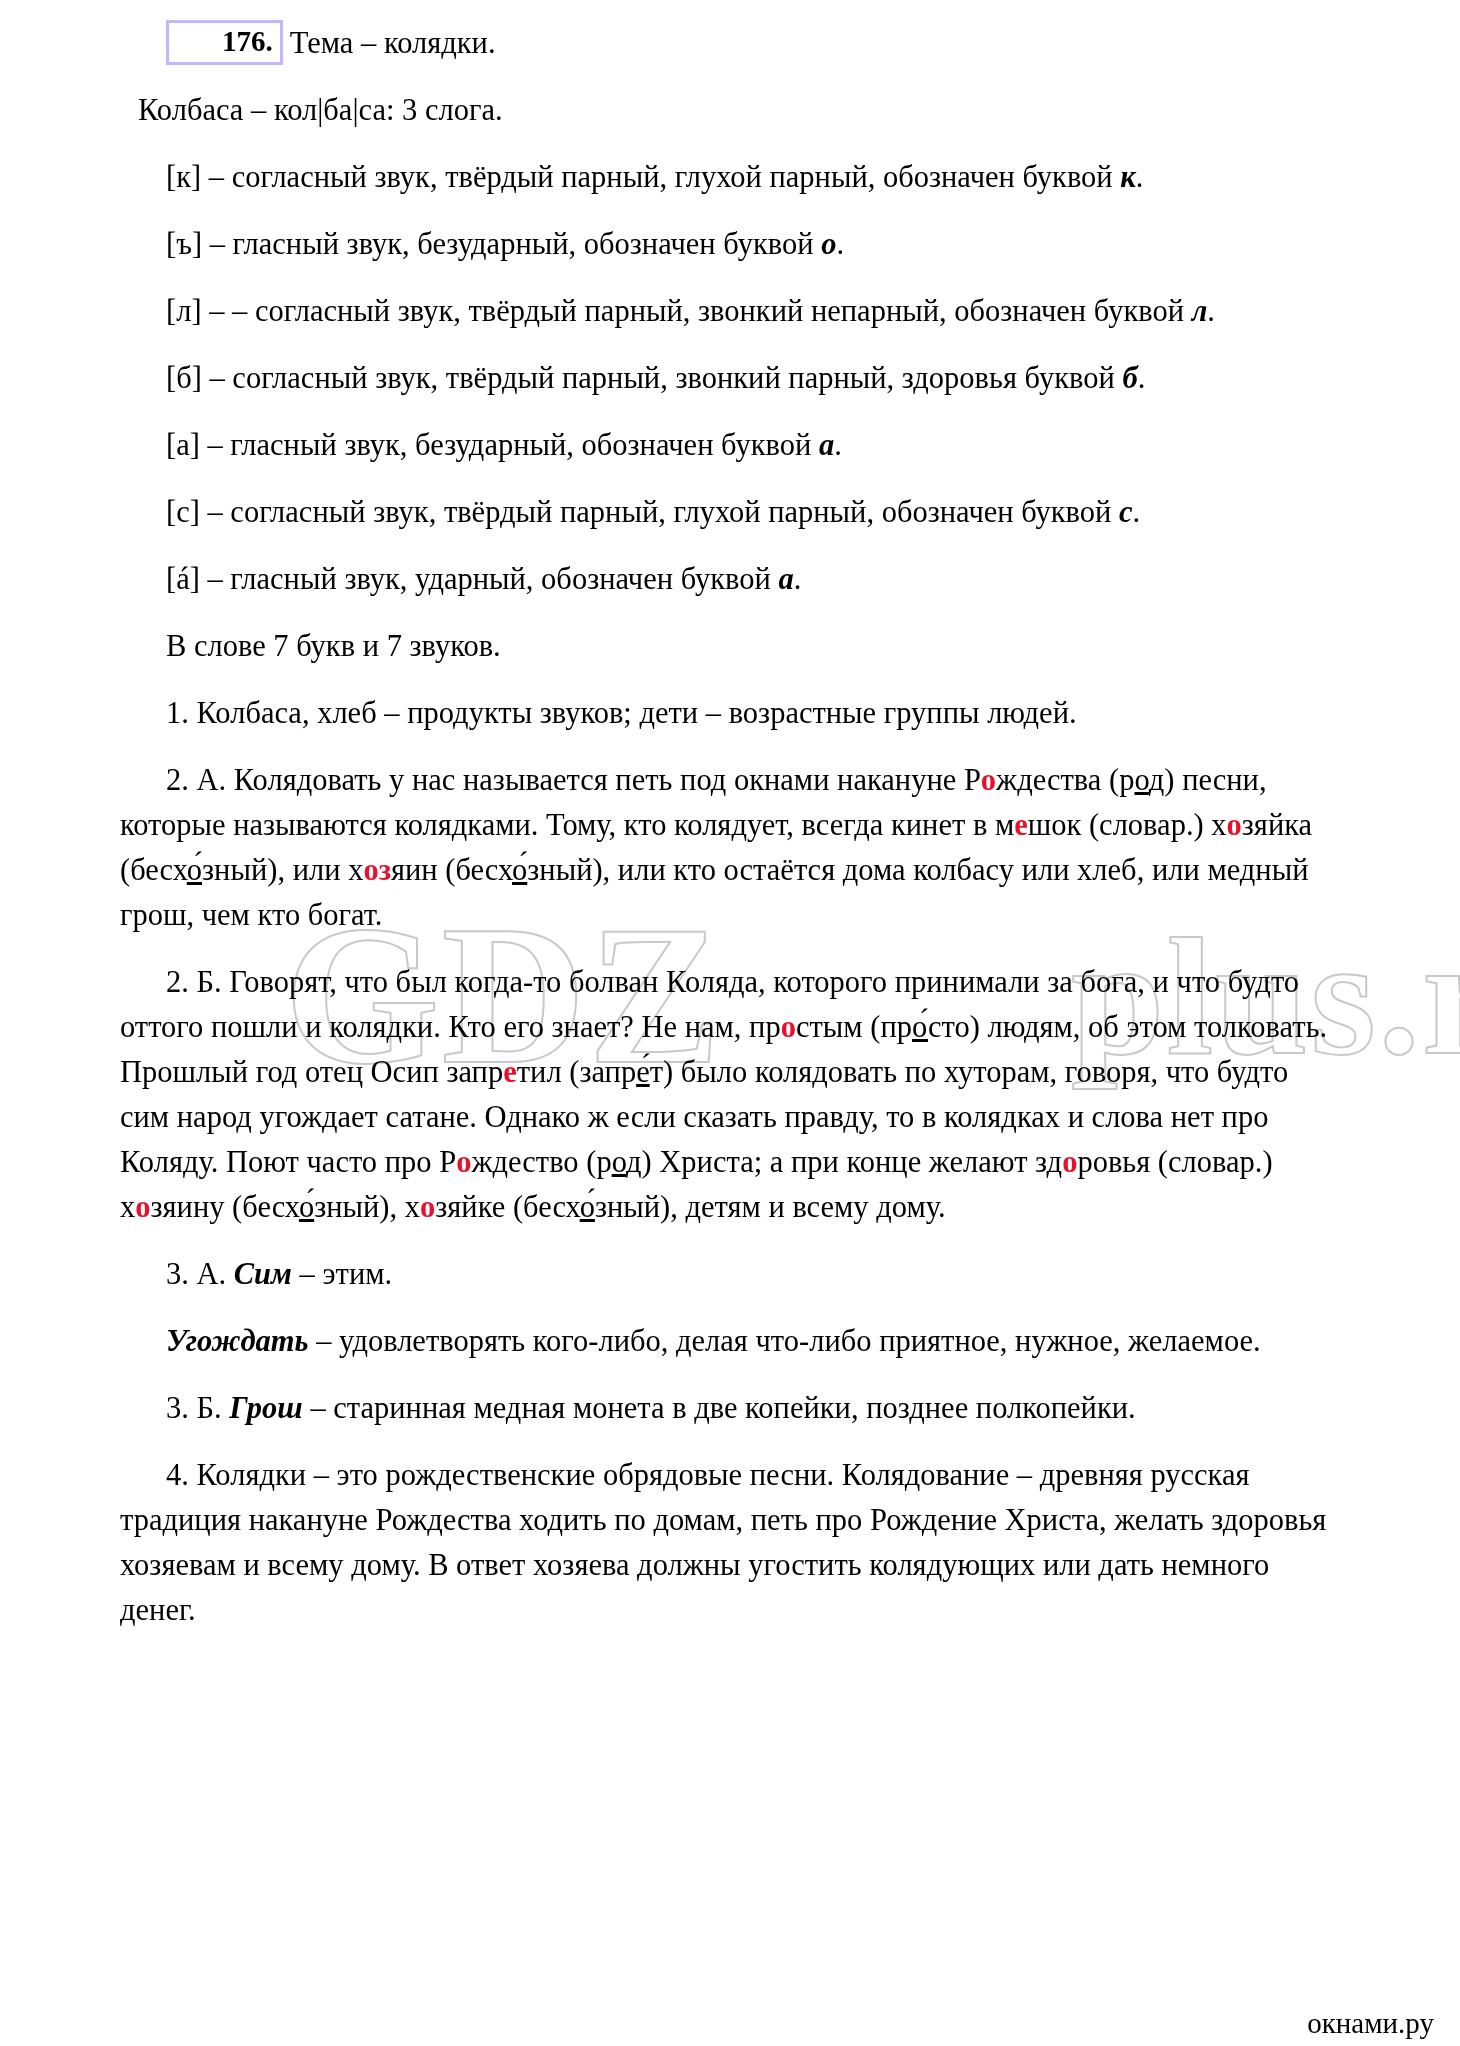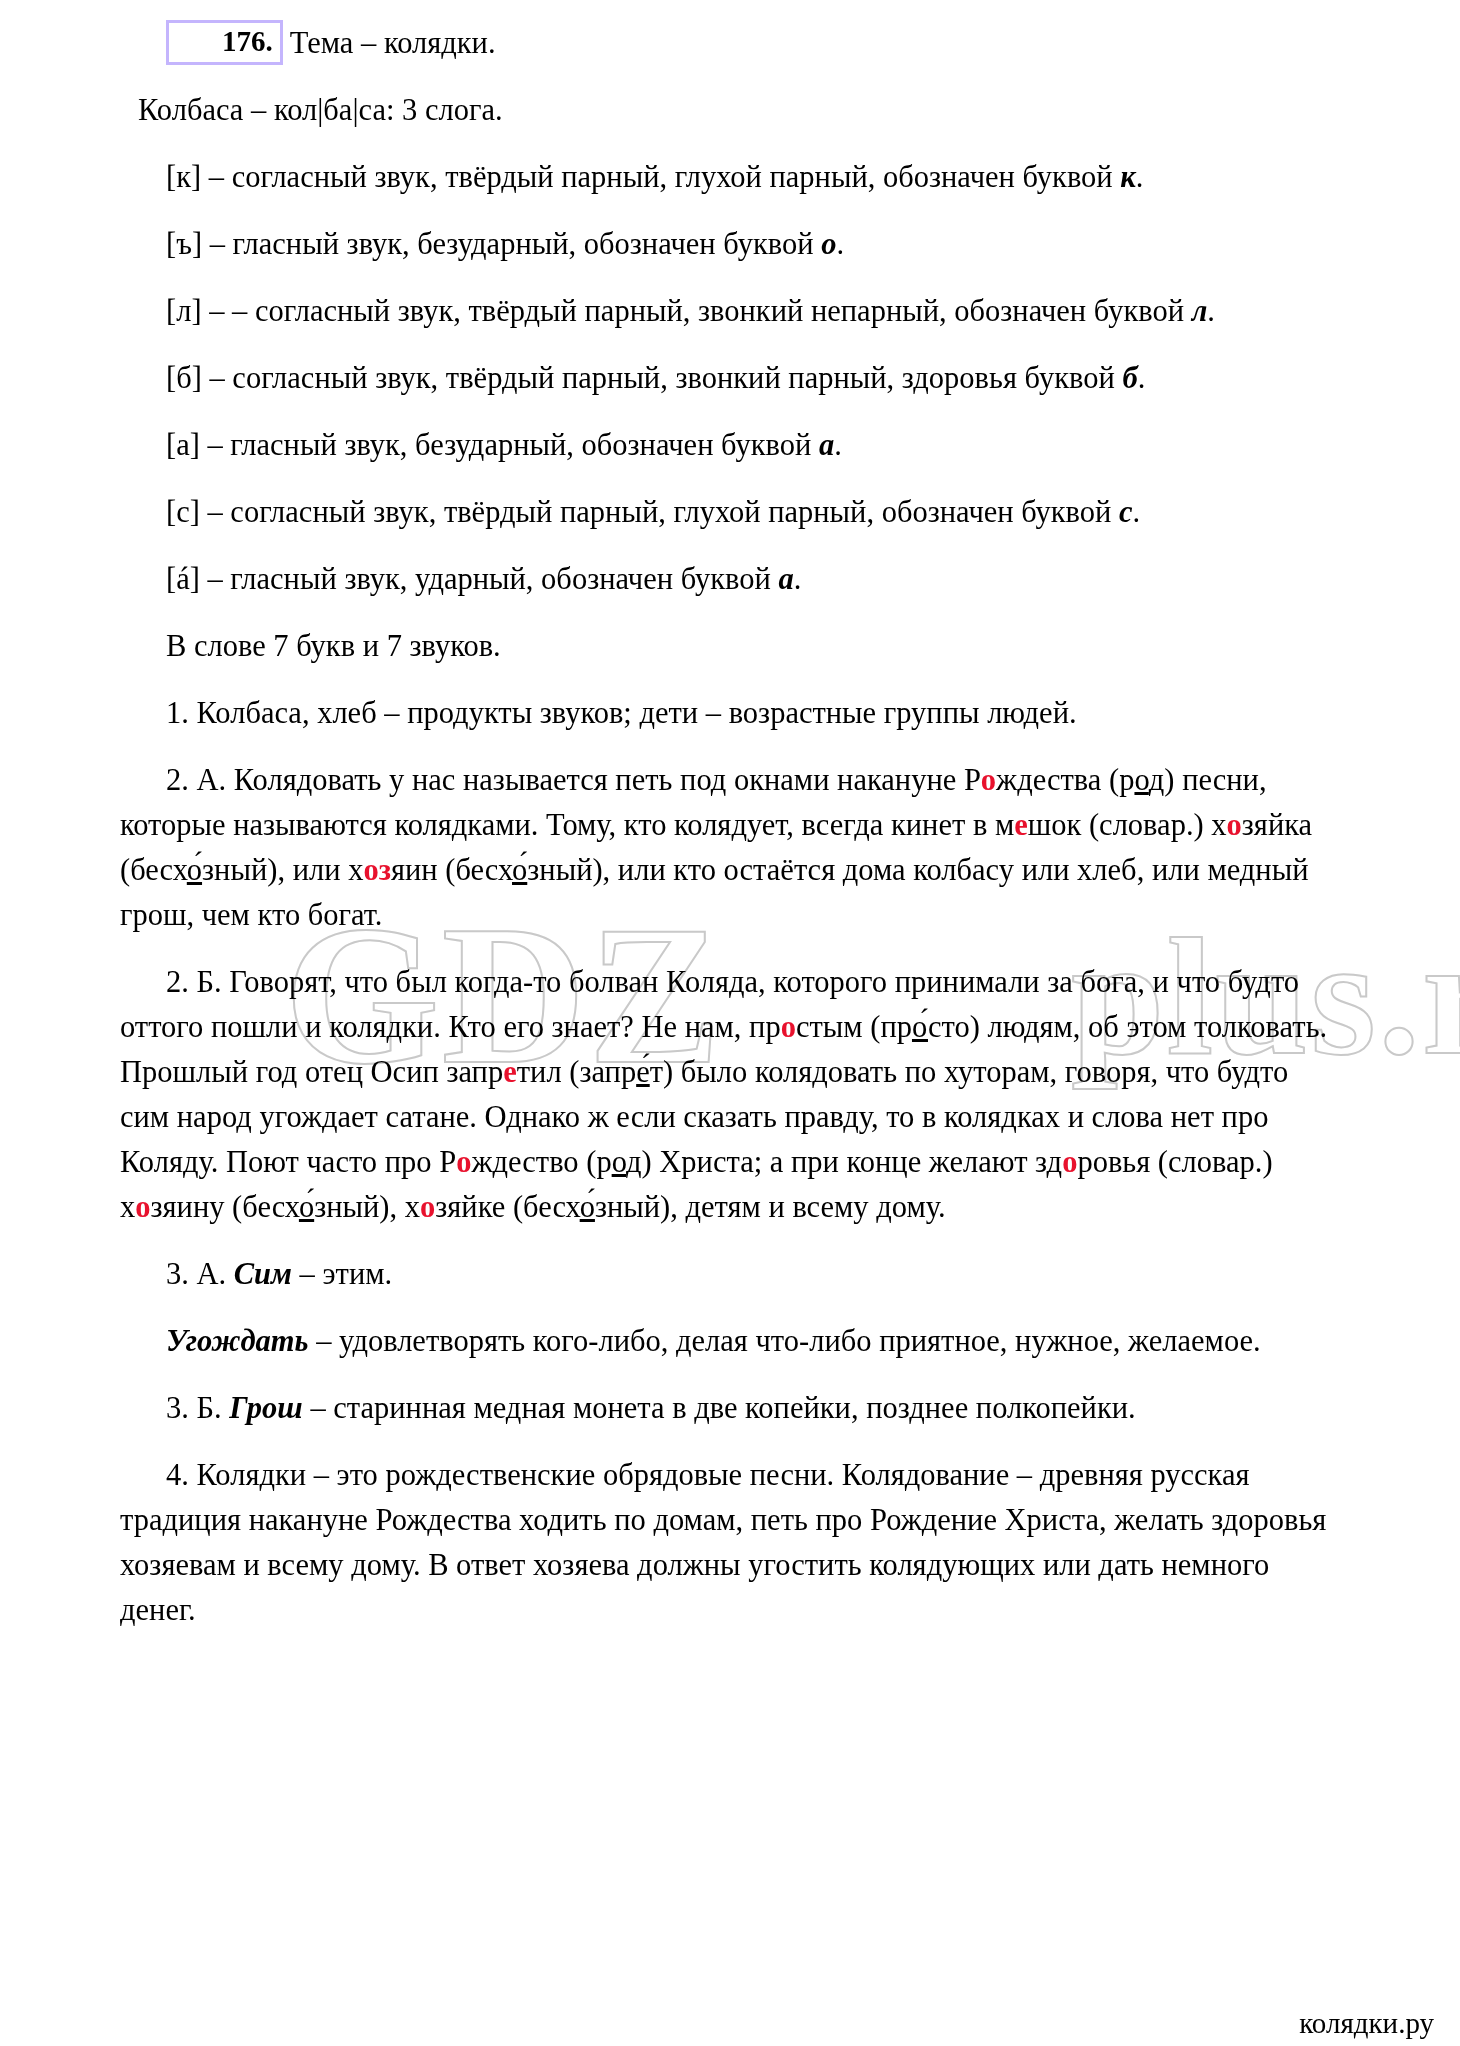--- a/index.html
+++ b/index.html
@@ -154,15 +154,15 @@
 
     <p class="para"><span class="bi">Угождать</span><span> – удовлетворять кого-либо, делая что-либо приятное, нужное, желаемое.</span></p>
 
     <p class="para"><span>3. Б. </span><span class="bi">Грош</span><span> – старинная медная монета в две копейки, позднее полкопейки.</span></p>
 
 
     <p class="para"><span>4. Колядки – это рождественские обрядовые песни. Колядование – древняя русская традиция накануне Рождества ходить по домам, петь про Рождение Христа, желать здоровья хозяевам и всему дому. В ответ хозяева должны угостить колядующих или дать немного денег.</span></p>
 
   </div>
 
-  <div class="footer">колядки.ру</div>
+  <div class="footer">окнами.ру</div>
 
 </div>
 
 </body></html>

